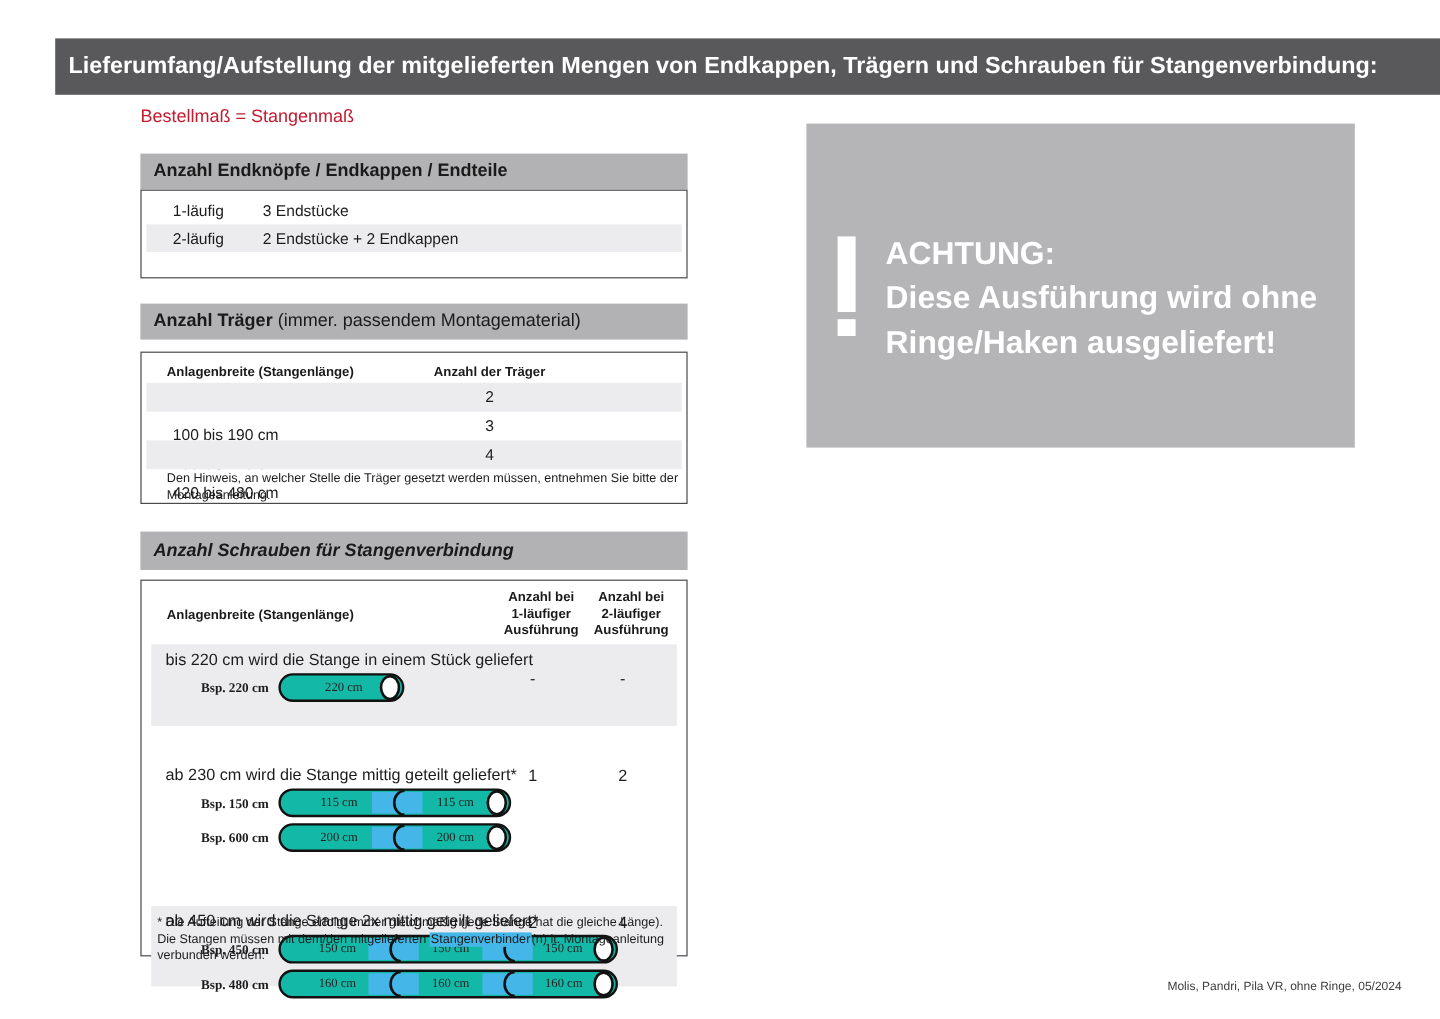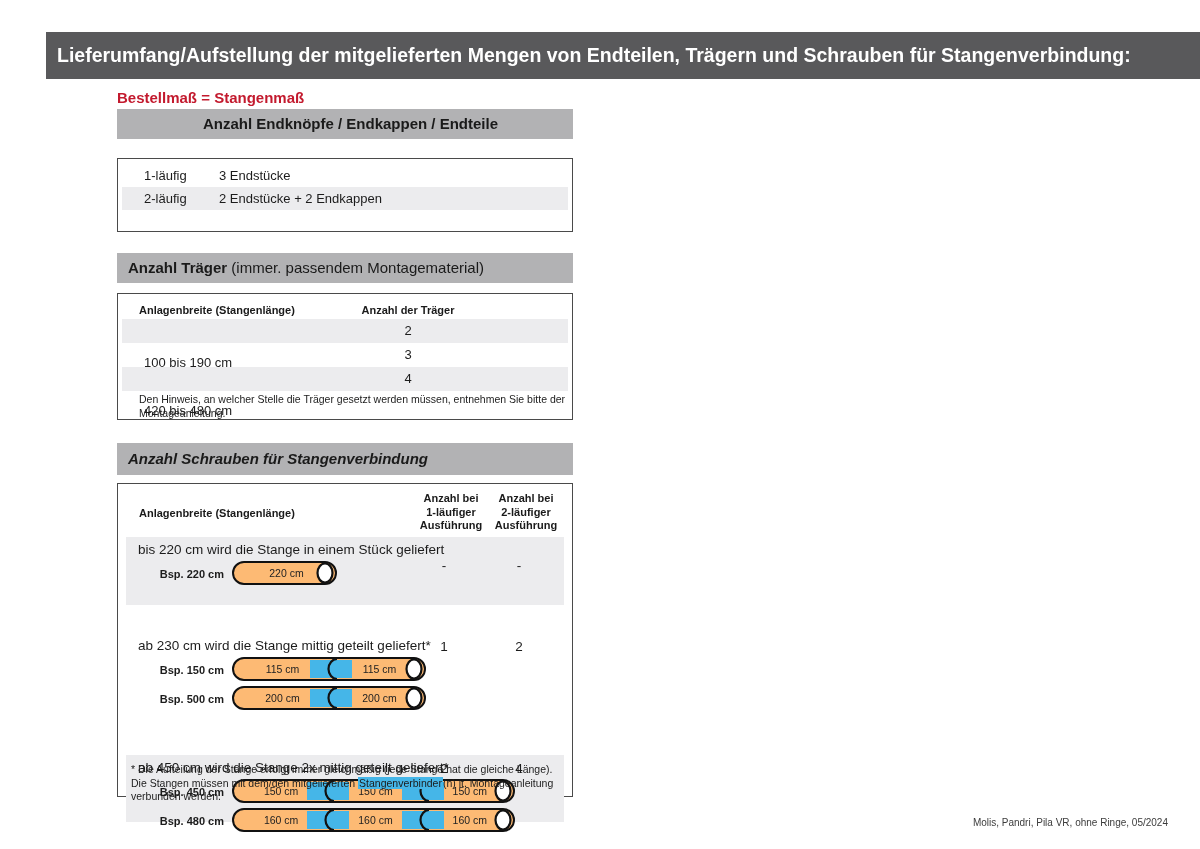--- a/index.html
+++ b/index.html
@@ -4,26 +4,26 @@
 <style>
   html,body{margin:0;padding:0;background:#fff;}
   body{width:1200px;height:849px;font-family:"Liberation Sans",sans-serif;position:relative;overflow:hidden;}
   .page{position:absolute;left:0;top:0;width:1200px;height:849px;background:#fff;}
 
   
   #top-bar{position:absolute;left:46px;top:32px;right:0;height:47px;background:var(--bar-bg,#59595b);
     color:#fff;font-weight:700;font-size:19.5px;line-height:47px;padding-left:11px;box-sizing:border-box;white-space:nowrap;}
 
   
-  #subtitle{position:absolute;left:117px;top:89px;font-size:15px;font-weight:700;color:var(--accent-red,#c31a2e);text-align:right;}
+  #subtitle{position:absolute;left:117px;top:89px;font-size:15px;font-weight:400;color:var(--accent-red,#c31a2e);text-align:right;}
 
   
   .sec-header{position:absolute;left:117px;width:456px;height:30px;background:var(--header-gray,#b2b2b4);
     color:#1a1a1a;font-size:15px;font-weight:700;line-height:30px;padding-left:11px;box-sizing:border-box;white-space:nowrap;}
-  #sec1-header{top:109px;text-align:center;}
+  #sec1-header{top:128px;}
   #sec2-header{top:253px;}
   #sec3-header{top:443px;height:32px;line-height:32px;font-style:italic;}
   .sec-header .light{font-weight:400;}
 
   
   .tbox{position:absolute;left:117px;width:456px;border:1px solid #4a4a4a;background:#fff;box-sizing:border-box;}
 
   
   #t1{top:158px;height:74px;padding-top:5px;}
   .trow{position:relative;height:23px;margin:0 4px;font-size:13px;line-height:23px;color:#1c1c1c;}
@@ -59,41 +59,41 @@
   .blk.shaded{background:var(--stripe-gray,#ececee);}
   #t3-blocks .blk:nth-child(1){height:68px;}
   #t3-blocks .blk:nth-child(2){height:85px;margin-top:28px;}
   #t3-blocks .blk:nth-child(3){height:67px;margin-top:37px;}
   .blk-title{font-size:13.5px;color:#1c1c1c;padding:5px 0 2px 12px;white-space:nowrap;}
   .qty{position:absolute;width:44px;text-align:center;font-size:13.5px;color:#1c1c1c;}
   .qty1{left:296px;}
   .qty2{left:371px;}
   .blk:nth-child(1) .qty{top:21px;}
   .blk:nth-child(2) .qty,.blk:nth-child(3) .qty{top:6px;}
-  .rod-row{position:relative;height:29px;}
+  .rod-row{position:relative;height:29px;font-family:Liberation Serif, serif;}
   .rod-caption{position:absolute;left:0;width:98px;text-align:right;top:50%;transform:translateY(-50%);
     font-size:11px;font-weight:700;color:#1c1c1c;white-space:nowrap;}
-  .rod{position:absolute;left:106px;top:2px;height:24px;background:#fdba74;border:2px solid #111;
+  .rod{position:absolute;left:106px;top:2px;height:24px;background:#14b8a6;border:2px solid #111;
     border-radius:12px;box-sizing:border-box;text-align:right;}
   .seg{position:absolute;top:50%;transform:translate(-50%,-50%);font-size:10.5px;color:#222;white-space:nowrap;}
   .joint{position:absolute;top:1px;height:18px;width:42px;background:var(--connector-blue,#45b6e8);transform:translateX(-50%);}
   .jarc{position:absolute;top:-1px;width:18px;height:22px;}
   .endcap{position:absolute;right:1px;top:-1px;width:18px;height:22px;}
   #t3-footnote{position:absolute;left:13px;top:279px;width:436px;font-size:10.5px;line-height:13.5px;color:#1c1c1c;}
   .fn-highlight{background:var(--connector-blue,#45b6e8);padding:0 1px;}
 
   
   #footer{position:absolute;right:32px;top:817px;font-size:10px;color:#3c3c3c;}
 </style>
 </head>
 <body>
 
 <div class="page">
 
-  <div id="top-bar">Lieferumfang/Aufstellung der mitgelieferten Mengen von Endteilen, Trägern und Schrauben für Stangenverbindung:</div>
+  <div id="top-bar">Lieferumfang/Aufstellung der mitgelieferten Mengen von Endkappen, Trägern und Schrauben für Stangenverbindung:</div>
 
   <div id="subtitle">Bestellmaß = Stangenmaß</div>
 
   <div id="sec1-header" class="sec-header">Anzahl Endknöpfe / Endkappen / Endteile</div>
 
   <div id="t1" class="tbox">
     <div id="t1-rows">
         <div class="trow">
           <span class="t1-label">1-läufig</span>
           <span class="t1-value">3 Endstücke</span>
@@ -120,20 +120,29 @@
           <span class="t2-count">3</span>
         </div>
         <div class="trow stripe">
           <span class="t2-range">420 bis 480 cm</span>
           <span class="t2-count">4</span>
         </div>
       </div>
     <div id="t2-note">Den Hinweis, an welcher Stelle die Träger gesetzt werden müssen, entnehmen Sie bitte der Montageanleitung.</div>
   </div>
 
+  <div id="notice-box">
+    <span id="notice-excl-bar"></span>
+    <span id="notice-excl-dot"></span>
+    <div id="notice-text">
+      <div>ACHTUNG:</div>
+      <div>Diese Ausführung wird ohne</div>
+      <div>Ringe/Haken ausgeliefert!</div>
+    </div>
+  </div>
 
   <div id="sec3-header" class="sec-header">Anzahl Schrauben für Stangenverbindung</div>
 
   <div id="t3" class="tbox">
     <span id="t3-col1-label" class="colhead">Anlagenbreite (Stangenlänge)</span>
     <div id="t3-col2" class="t3colhead">
         <div>Anzahl bei</div>
         <div>1-läufiger</div>
         <div>Ausführung</div>
       </div>
@@ -169,21 +178,21 @@
                   <path d="M13 1 A 8.5 10 0 0 0 13 21" fill="none" stroke="#111" stroke-width="2.2"></path>
                 </svg></span>
               <span class="seg" style="left: 48.5px;">115 cm</span>
               <span class="seg" style="left: 145.5px;">115 cm</span>
               <span class="endcap"><svg width="18" height="22" viewBox="0 0 18 22">
                   <ellipse cx="9" cy="11" rx="7.5" ry="9.5" fill="#fff" stroke="#111" stroke-width="2.2"></ellipse>
                 </svg></span>
             </div>
           </div>
           <div class="rod-row">
-            <span class="rod-caption">Bsp. 500 cm</span>
+            <span class="rod-caption">Bsp. 600 cm</span>
             <div class="rod" style="width: 194px;">
               <span class="joint" style="left: 97px;"></span>
               <span class="jarc" style="left: 90px;"><svg width="18" height="22" viewBox="0 0 18 22">
                   <path d="M13 1 A 8.5 10 0 0 0 13 21" fill="none" stroke="#111" stroke-width="2.2"></path>
                 </svg></span>
               <span class="seg" style="left: 48.5px;">200 cm</span>
               <span class="seg" style="left: 145.5px;">200 cm</span>
               <span class="endcap"><svg width="18" height="22" viewBox="0 0 18 22">
                   <ellipse cx="9" cy="11" rx="7.5" ry="9.5" fill="#fff" stroke="#111" stroke-width="2.2"></ellipse>
                 </svg></span>

